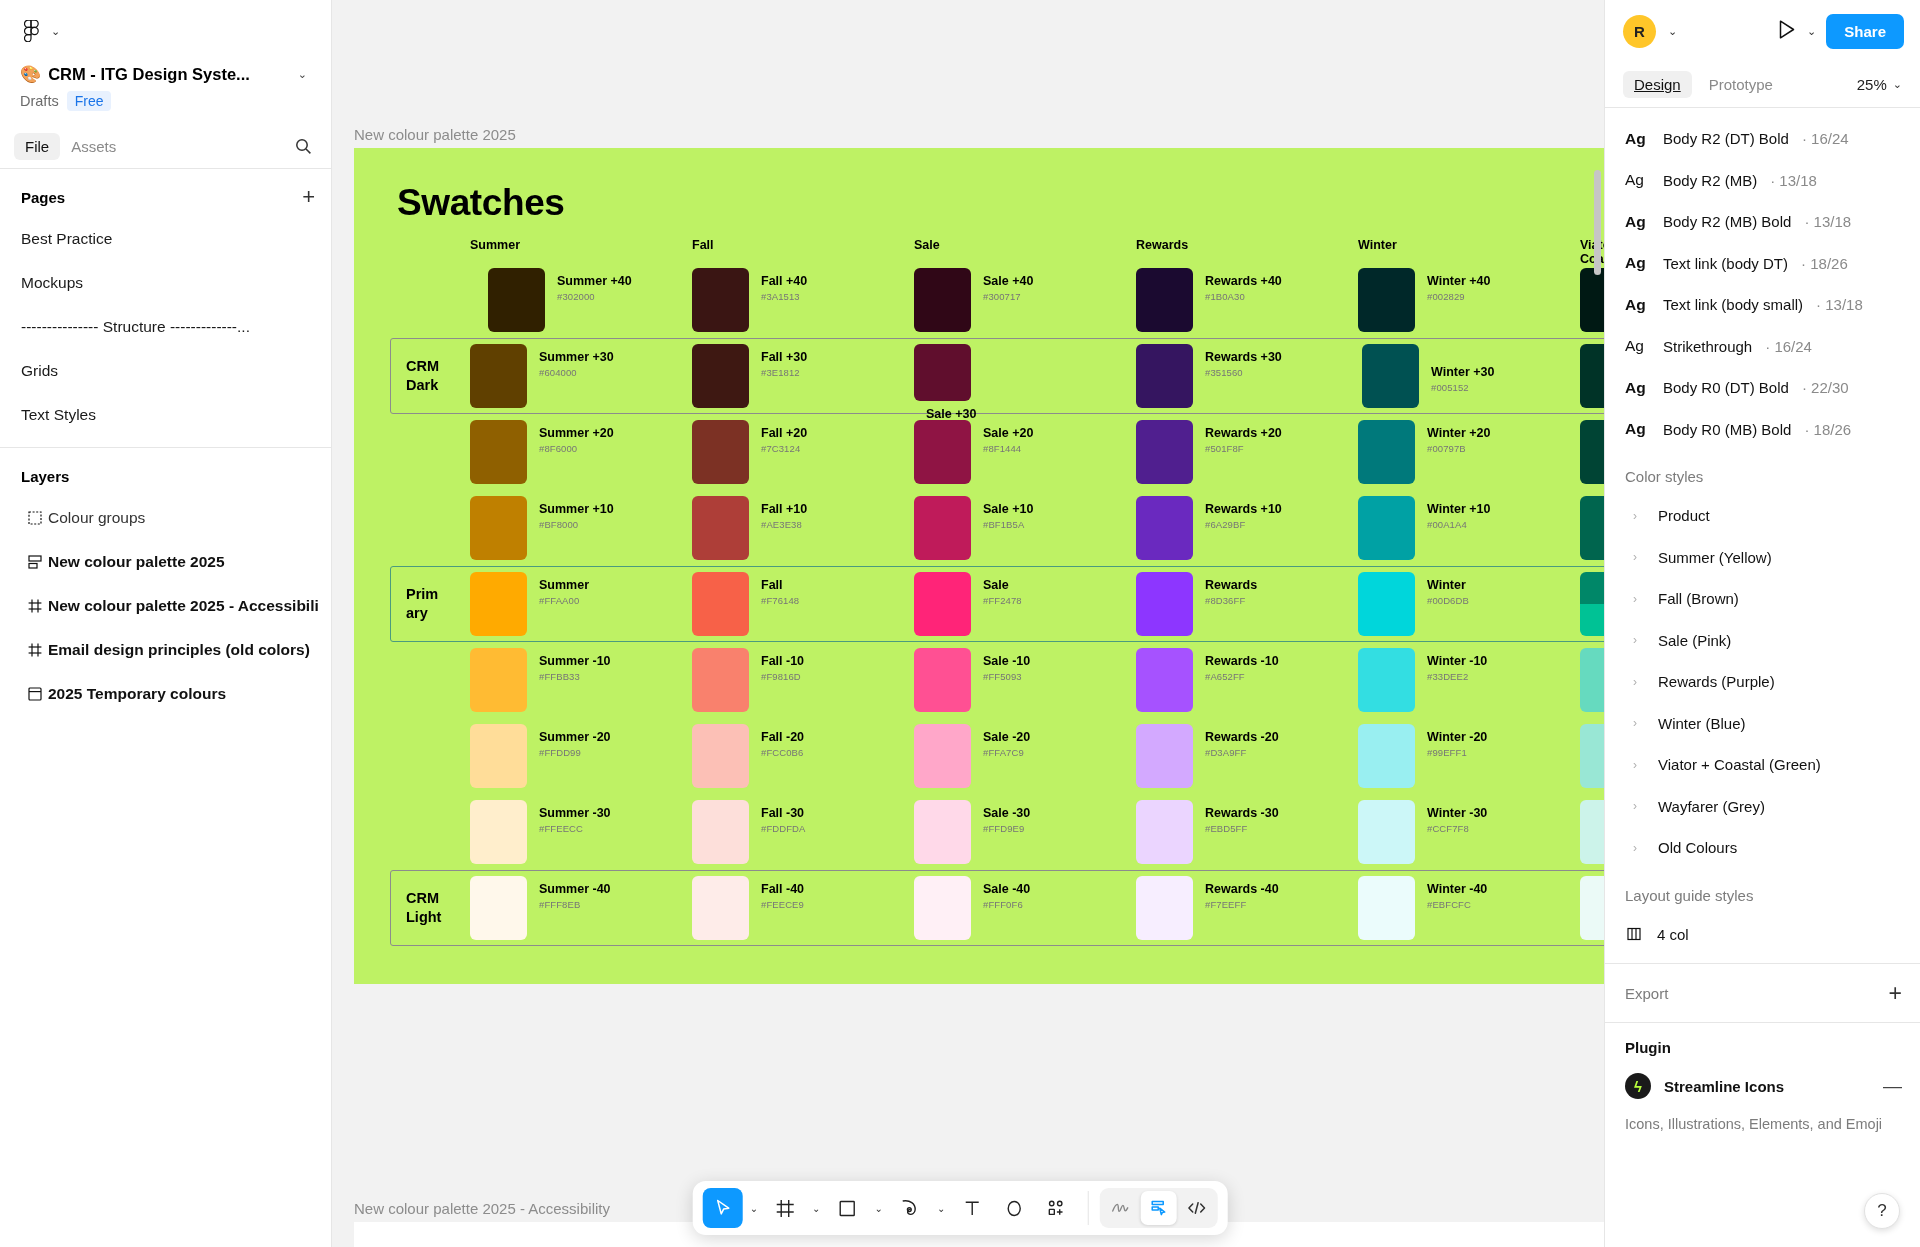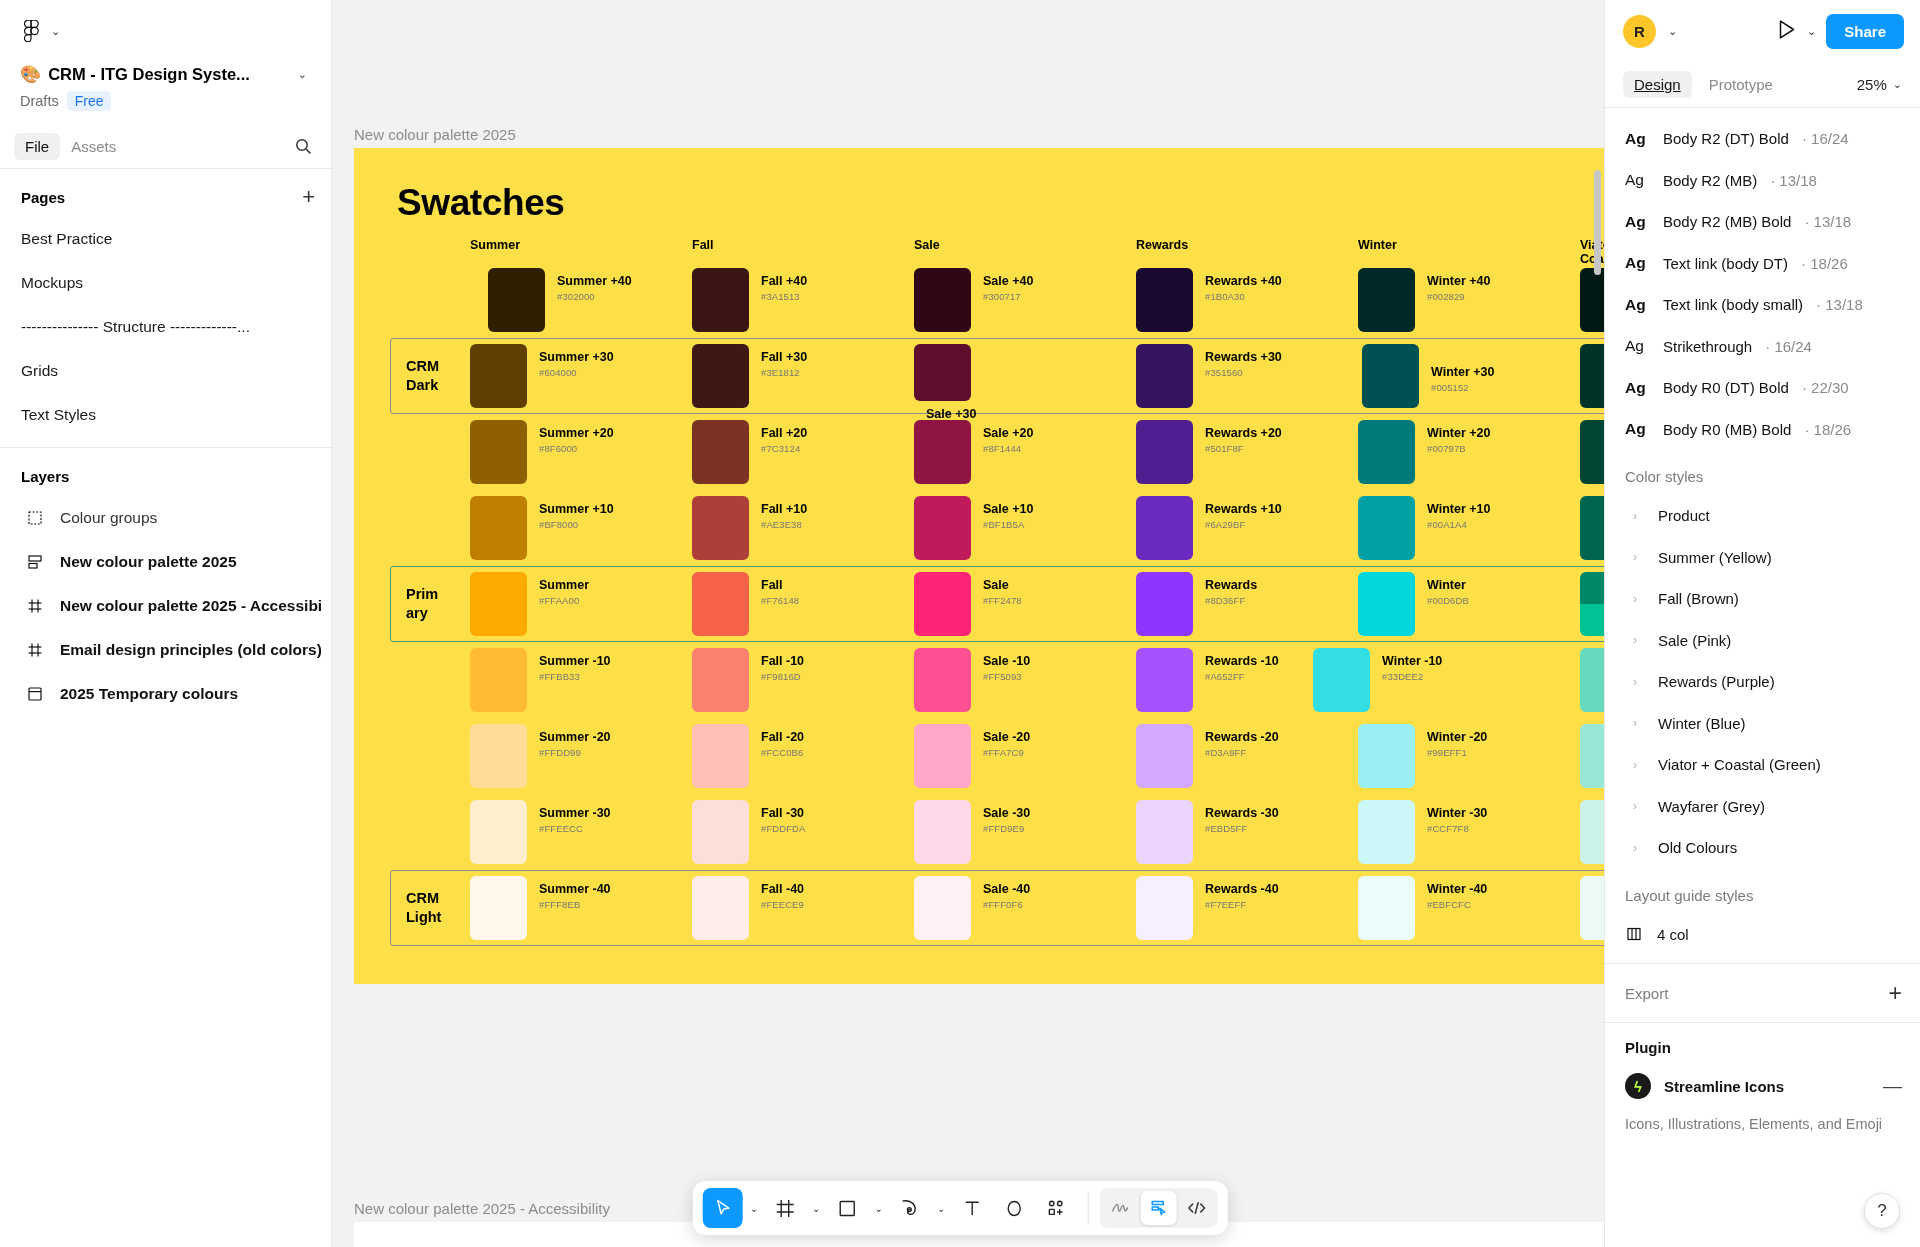--- a/index.html
+++ b/index.html
@@ -54,41 +54,41 @@
     height: 44px; display: flex; align-items: center;
     padding: 0 16px 0 21px; font-size: 15.5px; color: #1a1a1a;
     white-space: nowrap; overflow: hidden;
   }
   .page-item.active { background: #f0f0f0; font-weight: bold; }
   .page-item .code-ic { margin-left: auto; font-size: 13px; color: #8a8a8a; font-weight: normal; }
 
   .hr { height: 1px; background: #e6e6e6; margin: 10px 0 0 0; }
 
   .layer-item {
-    height: 44px; display: flex; align-items: center; gap: 16px;
+    height: 44px; display: flex; align-items: center; gap: 4px;
     padding: 0 10px 0 26px; font-size: 15.5px; color: #111;
     white-space: nowrap; overflow: hidden;
   }
   .layer-item .lname { font-weight: bold; overflow: hidden; text-overflow: clip; }
   .layer-item.dim .lname { font-weight: 400; color: #333; }
   .lic { width: 18px; height: 18px; flex: 0 0 18px; display:flex; align-items:center; justify-content:center;}
 
   
   #canvas {
     position: absolute; left: 332px; top: 0; right: 316px; bottom: 0;
     background: #f2f2f2; overflow: hidden;
   }
   .frame-label {
     position: absolute; font-size: 15px; color: #8c8c8c; font-weight: 400;
   }
   #frame-label-1 { left: 22px; top: 126px; }
   #frame-label-2 { left: 22px; top: 1200px; }
   #swatch-frame {
     position: absolute; left: 22px; top: 148px; width: 1300px; height: 836px;
-    background: #fde047;
+    background: #bef264;
   }
   #frame2 {
     position: absolute; left: 22px; top: 1222px; width: 1300px; height: 60px; background:#fff;
   }
   .sw-title {
     position: absolute; left: 43px; top: 34px;
     font-size: 37px; font-weight: bold; color: #000; letter-spacing: -0.4px;
   }
   
   #grid { position: absolute; left: 0; top: 90px; width: 1300px; }
@@ -635,21 +635,21 @@
             </div>
             <div class="cell" style="left: 782px;">
               <div class="chip" style="background: rgb(166, 82, 255);"></div>
               <div class="chip-txt">
                 <div class="pair">
                   <div class="chip-name">Rewards -10</div>
                   <div class="chip-hex">#A652FF</div>
                 </div>
               </div>
             </div>
-            <div class="cell" style="left: 959px;">
+            <div class="cell" style="left: 1004px;">
               <div class="chip" style="background: rgb(51, 222, 226);"></div>
               <div class="chip-txt">
                 <div class="pair">
                   <div class="chip-name">Winter -10</div>
                   <div class="chip-hex">#33DEE2</div>
                 </div>
               </div>
             </div>
             <div class="cell" style="left: 1226px;">
               <div class="chip" style="background: rgb(102, 218, 191);"></div>

